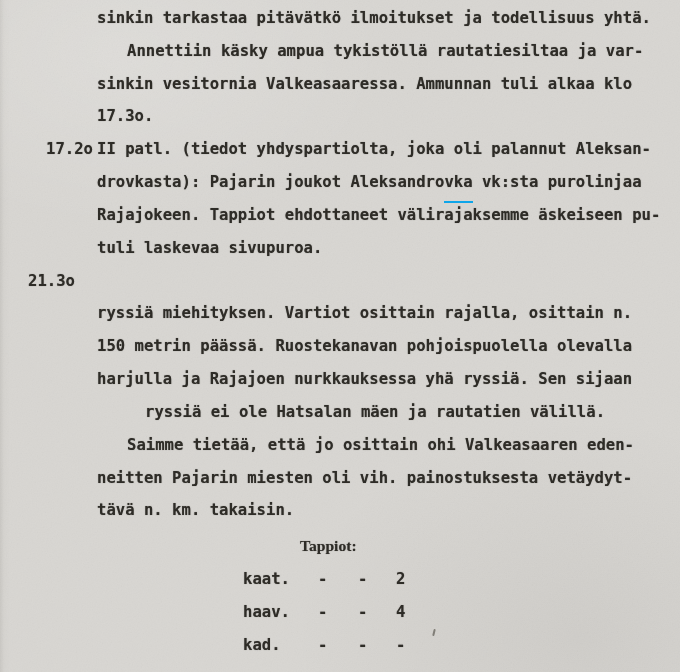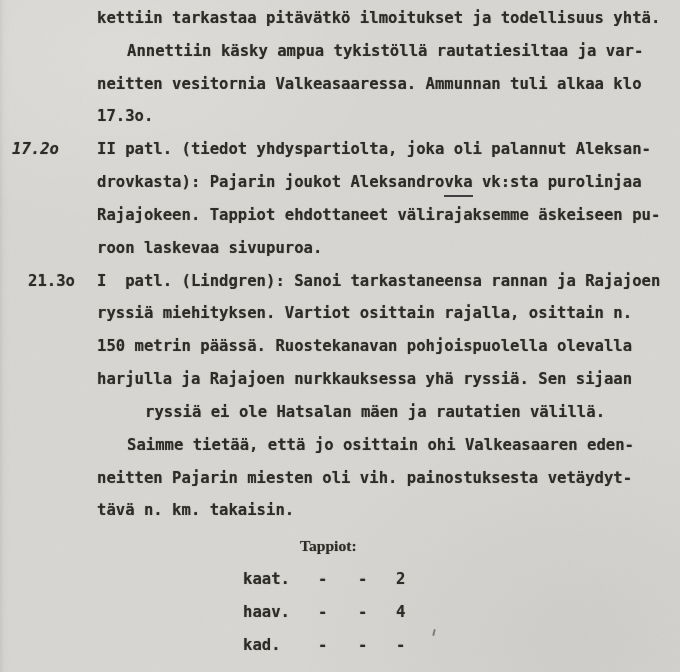--- a/index.html
+++ b/index.html
@@ -16,52 +16,51 @@
       linear-gradient(90deg, rgba(70,68,60,0.10) 0px, rgba(70,68,60,0.02) 4px, rgba(70,68,60,0) 10px);
   }
   #doc{
     position:absolute;inset:0;
     font-size:15.6px;font-weight:700;color:#2e2c27;
   }
   .line{
     position:absolute;white-space:pre;line-height:20px;
     text-shadow:0 0 1px rgba(46,44,39,0.5);
   }
-  .u{border-bottom:2px solid #404040;padding-bottom:4px}
+  .u{border-bottom:2px solid #0ea5e9;padding-bottom:10px}
   .grain{position:absolute;inset:0;pointer-events:none}
   .ink-speck{
     position:absolute;left:433px;top:629px;width:2px;height:7px;
     background:#55524a;opacity:.65;transform:rotate(14deg);border-radius:1px;
   }
 </style>
 </head>
 <body>
 
 <div id="paper-tone"></div>
 
 <svg class="grain" width="680" height="672" aria-hidden="true">
   <filter id="noiseF">
     <feTurbulence type="fractalNoise" baseFrequency="0.8" numOctaves="3" stitchTiles="stitch"></feTurbulence>
     <feColorMatrix type="saturate" values="0"></feColorMatrix>
   </filter>
   <rect width="680" height="672" filter="url(#noiseF)" opacity="0.07"></rect>
 </svg>
 
 <div id="doc">
-    <div class="line" style="left: 97px; top: 8px;">kettiin tarkastaa pitävätkö ilmoitukset ja todellisuus yhtä.</div>
+    <div class="line" style="left: 97px; top: 8px;">sinkin tarkastaa pitävätkö ilmoitukset ja todellisuus yhtä.</div>
     <div class="line" style="left: 127px; top: 41px;">Annettiin käsky ampua tykistöllä rautatiesiltaa ja var-</div>
-    <div class="line" style="left: 97px; top: 74px;">neitten vesitornia Valkeasaaressa. Ammunnan tuli alkaa klo</div>
+    <div class="line" style="left: 97px; top: 74px;">sinkin vesitornia Valkeasaaressa. Ammunnan tuli alkaa klo</div>
     <div class="line" style="left: 97px; top: 106px;">17.3o.</div>
-    <div class="line" style="left: 12px; top: 139px; font-style: italic;">17.2o</div>
+    <div class="line" style="left: 46px; top: 139px;">17.2o</div>
     <div class="line" style="left: 97px; top: 139px;">II patl. (tiedot yhdyspartiolta, joka oli palannut Aleksan-</div>
     <div class="line" style="left: 97px; top: 172px;"><span>drovkasta): Pajarin joukot Aleksandro</span><span class="u">vka</span><span> vk:sta purolinjaa</span></div>
     <div class="line" style="left: 97px; top: 205px;">Rajajokeen. Tappiot ehdottaneet välirajaksemme äskeiseen pu-</div>
-    <div class="line" style="left: 97px; top: 238px;">roon laskevaa sivupuroa.</div>
+    <div class="line" style="left: 97px; top: 238px;">tuli laskevaa sivupuroa.</div>
     <div class="line" style="left: 28px; top: 271px;">21.3o</div>
-    <div class="line" style="left: 97px; top: 271px;">I  patl. (Lindgren): Sanoi tarkastaneensa rannan ja Rajajoen</div>
     <div class="line" style="left: 97px; top: 303px;">ryssiä miehityksen. Vartiot osittain rajalla, osittain n.</div>
     <div class="line" style="left: 97px; top: 336px;">150 metrin päässä. Ruostekanavan pohjoispuolella olevalla</div>
     <div class="line" style="left: 97px; top: 369px;">harjulla ja Rajajoen nurkkauksessa yhä ryssiä. Sen sijaan</div>
     <div class="line" style="left: 97px; top: 402px; margin-left: 48px;">ryssiä ei ole Hatsalan mäen ja rautatien välillä.</div>
     <div class="line" style="left: 127px; top: 435px;">Saimme tietää, että jo osittain ohi Valkeasaaren eden-</div>
     <div class="line" style="left: 97px; top: 468px;">neitten Pajarin miesten oli vih. painostuksesta vetäydyt-</div>
     <div class="line" style="left: 97px; top: 500px; text-align: center;">tävä n. km. takaisin.</div>
     <div class="line" style="left: 300px; top: 536px; font-family: Liberation Serif, serif;">Tappiot:</div>
     <div class="line" style="left: 243px; top: 569px;">kaat.</div>
     <div class="line" style="left: 318px; top: 569px;">-</div>

